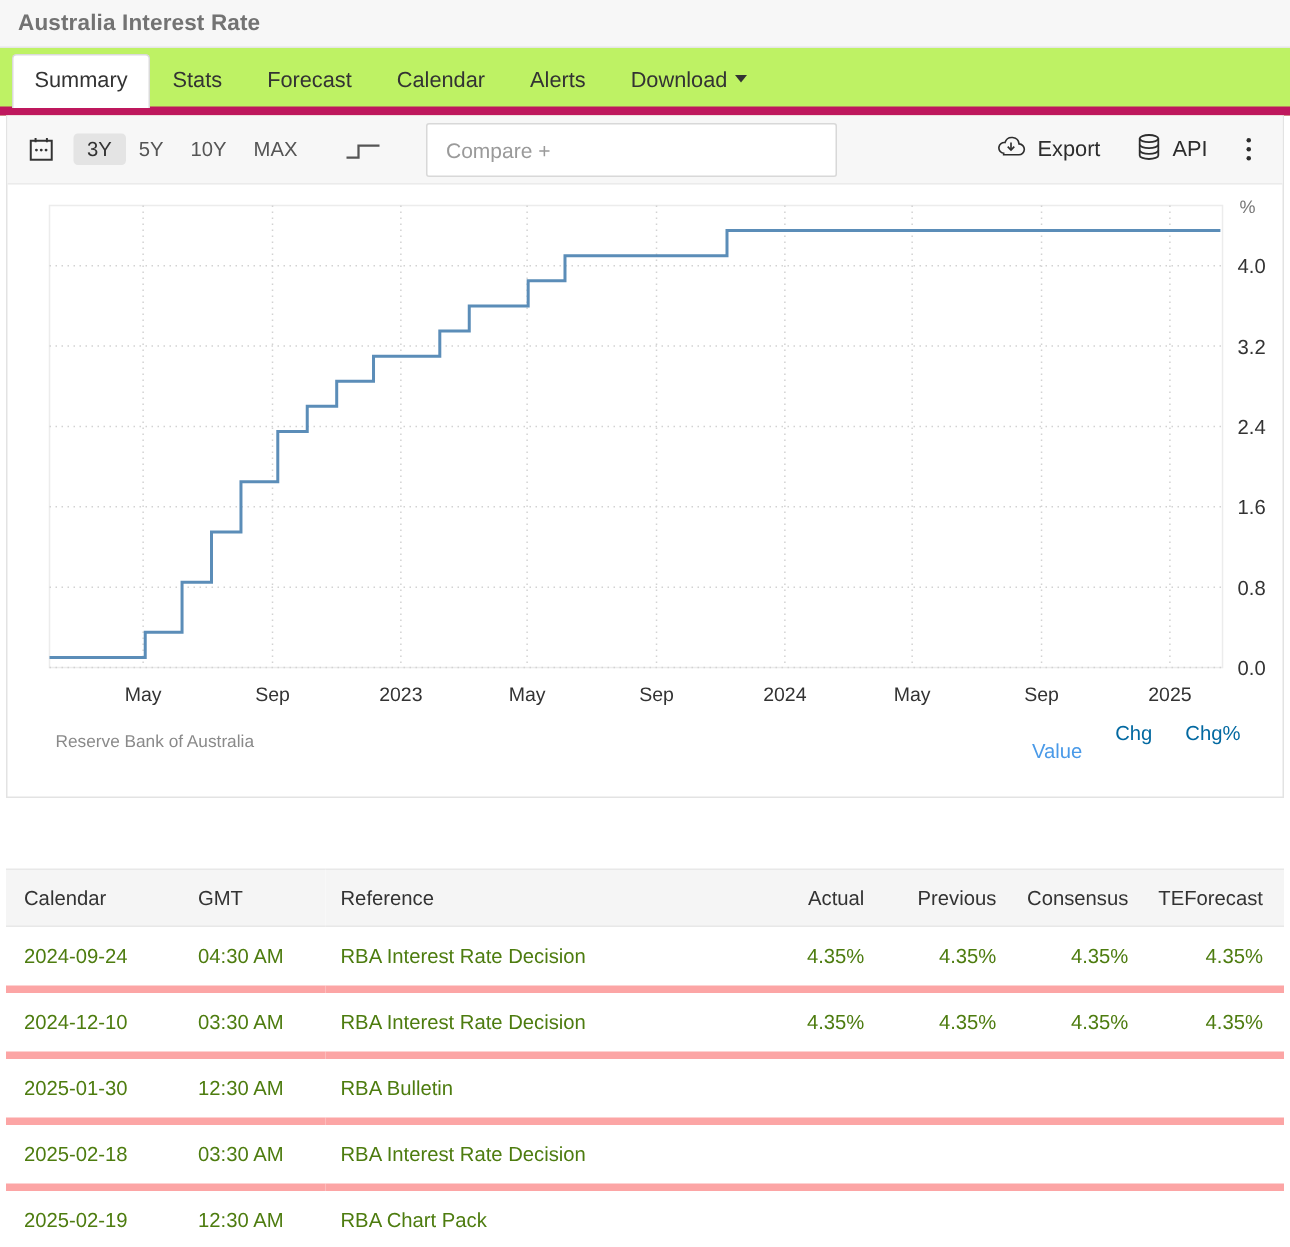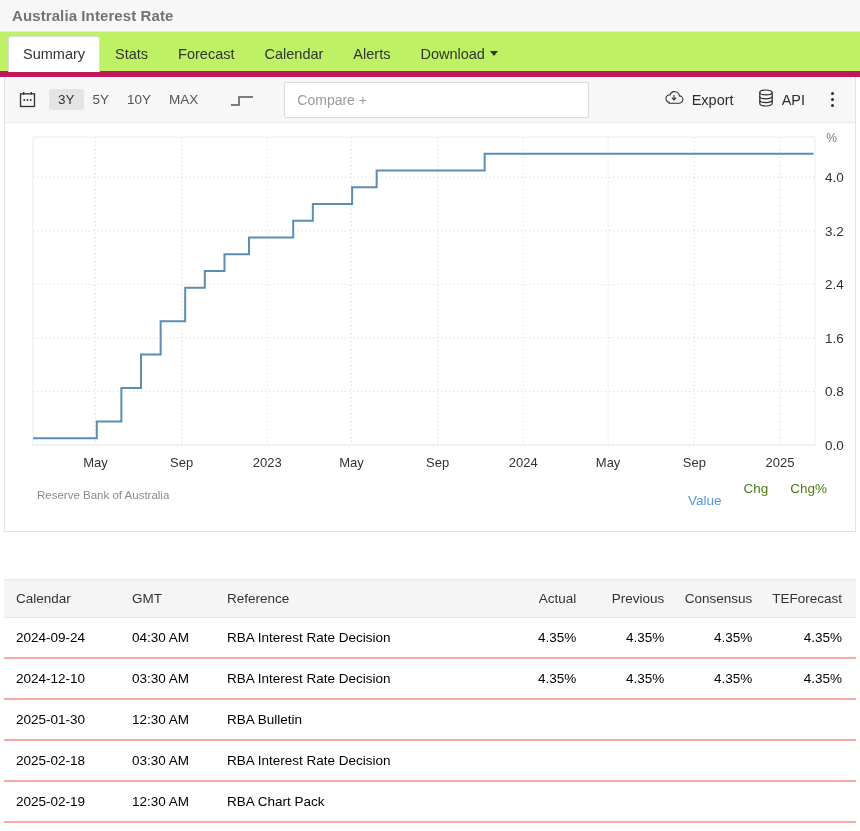--- a/index.html
+++ b/index.html
@@ -102,21 +102,21 @@
   }
   .range-btn.active { background: #e4e4e4; color: #333; font-weight: normal; }
   .step-icon-btn {
     width: 44px; height: 32px;
     display: flex; align-items: center; justify-content: center;
     margin-left: 14px;
     cursor: pointer;
   }
   .compare-input {
     flex: 0 0 auto;
-    width: 305px;
+    width: 274px;
     height: 36px;
     margin-left: 19px;
     border: 1px solid #d8d8d8;
     background: #fff;
     border-radius: 2px;
     font-size: 14px;
     color: #333;
     padding: 0 12px;
     font-family: "Liberation Sans", sans-serif;
   }
@@ -142,41 +142,41 @@
     font-size: 12px; color: #777;
   }
   .chart-footer {
     position: absolute;
     left: 0; right: 0; bottom: 24px;
     display: flex; align-items: center;
     padding: 0 28px 0 32px;
   }
   .source { font-size: 11.5px; color: #8a8a8a; }
   .metrics { margin-left: auto; display: flex; gap: 22px; }
-  .metric { font-size: 13.5px; color: #4d7c0f; cursor: pointer; }
+  .metric { font-size: 13.5px; color: #0369a1; cursor: pointer; }
   .metric.active { color: #4a9ae8; margin-top: 12px; }
 
   
   .table-wrap { margin-top: 47px; padding: 0 4px; }
   table.cal { width: 100%; border-collapse: collapse; font-size: 13.5px; }
   table.cal thead th {
     background: #f5f5f5;
     font-weight: normal;
     color: #333;
     text-align: left;
     padding: 11px 10px;
     border-top: 1px solid #e8e8e8;
     border-bottom: 1px solid #e8e8e8;
     white-space: nowrap;
   }
   table.cal thead th.num { text-align: right; }
   table.cal tbody td {
     padding: 12px 10px;
-    border-bottom: 2px solid #fca5a5;
-    color: #000000;
+    border-bottom: 5px solid #fca5a5;
+    color: #4d7c0f;
     white-space: nowrap;
   }
   table.cal tbody td.num { text-align: right; }
   .c-cal { width: 118px; padding-left: 12px !important; }
   .c-gmt { width: 95px; }
   .c-ref { width: auto; }
   .c-num { width: 88px; }
   .c-num-last { padding-right: 14px !important; }
 </style>
 </head>

